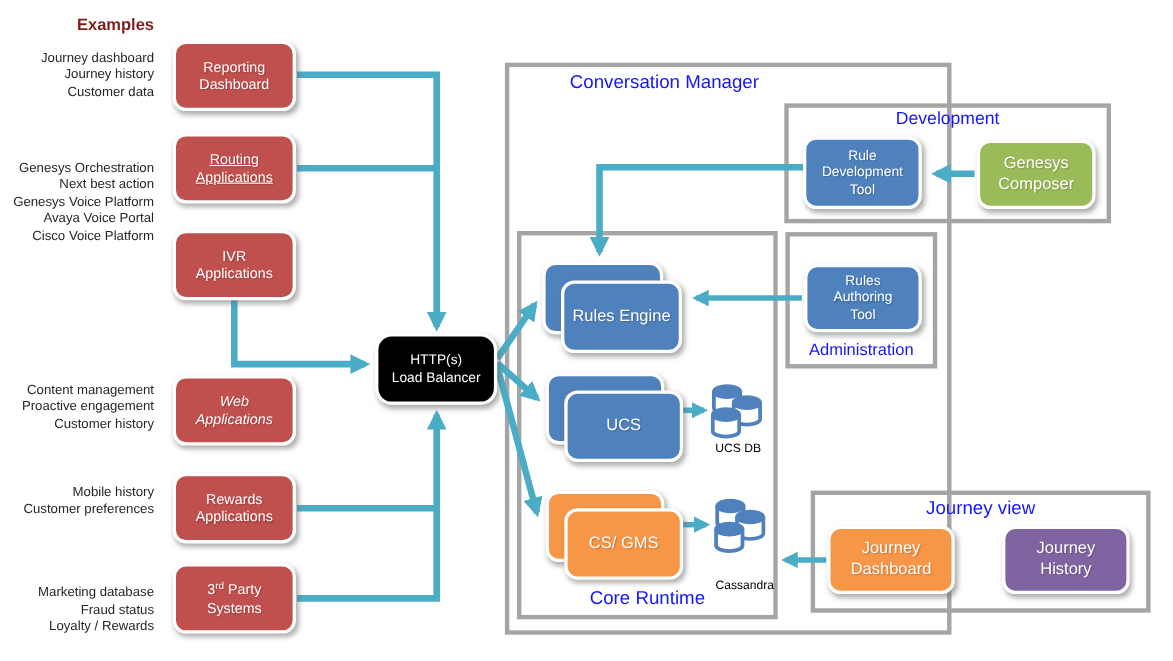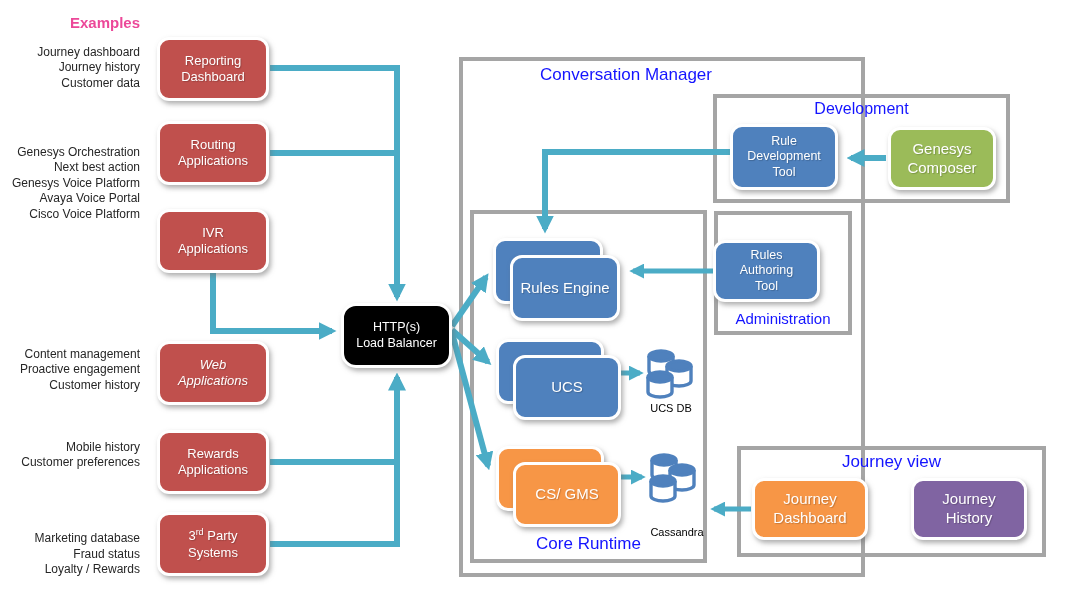--- a/index.html
+++ b/index.html
@@ -12,21 +12,21 @@
   .stage{
     position:relative; width:1066px; height:601px; background:#ffffff;
     font-family:"Liberation Sans", sans-serif; overflow:hidden; color:var(--ink);
   }
   
   .lefttext{
     position:absolute; right:926px; text-align:right; font-size:12px;
     line-height:1.29; white-space:pre-line; color:var(--ink);
   }
   .examples-heading{
-    position:absolute; right:926px; font-size:15px; font-weight:bold; color:#ec4899;
+    position:absolute; right:926px; font-size:15px; font-weight:bold; color:#7f1d1d;
   }
   
   .box{
     position:absolute; border:3px solid #fff; border-radius:12px;
     box-shadow:2px 3px 5px rgba(110,110,110,.55);
     color:#fff; display:flex; align-items:center; justify-content:center;
     text-align:center; white-space:pre-line; font-size:13px; line-height:1.25;
     text-shadow:1px 1px 1px rgba(0,0,0,.2); z-index:10;
   }
   .back{ z-index:9; }
@@ -67,57 +67,57 @@
   <div class="lefttext" style="top:516px;">
     <span>Marketing database
 Fraud status
 Loyalty / Rewards</span>
     <br>
     
   </div>
 
   <div class="box red" style="left:157px; top:37px;  width:112px; height:64px;">Reporting
 Dashboard</div>
-  <div class="box red" style="left:157px; top:121px; width:112px; height:64px;">Routing
+  <div class="box red" style="left:157px; top:121px; width:112px; height:64px;text-decoration:underline;">Routing
 Applications</div>
   <div class="box red" style="left:157px; top:209px; width:112px; height:64px;">IVR
 Applications</div>
   <div class="box red" style="left:157px; top:341px; width:112px; height:64px;font-style:italic;">Web
 Applications</div>
   <div class="box red" style="left:157px; top:430px; width:112px; height:64px;">Rewards
 Applications</div>
   <div class="box red" style="left:157px; top:512px; width:112px; height:64px;">
     <div style="width:86px;"><span>3</span><sup>rd</sup><span> Party Systems</span></div>
   </div>
 
   <div class="box black fs12" style="left:341px; top:303px; width:111px; height:65px;">HTTP(s)
 Load Balancer</div>
 
   <div class="group" style="left:459px; top:57px; width:406px; height:520px;"></div>
-  <div class="gtitle" style="left:458px; top:65px; width:336px;">Conversation Manager</div>
+  <div class="gtitle" style="left:436px; top:65px; width:336px;">Conversation Manager</div>
 
   <div class="group" style="left:713px; top:94px; width:297px; height:109px;"></div>
   <div class="gtitle" style="left:713px; top:100px; width:297px; font-size:16px;">Development</div>
 
   <div class="group" style="left:470px; top:210px; width:237px; height:353px;"></div>
   <div class="gtitle" style="left:470px; top:534px; width:237px;">Core Runtime</div>
 
   <div class="group" style="left:714px; top:211px; width:138px; height:124px;"></div>
   <div class="gtitle" style="left:714px; top:310px; width:138px; font-size:15px;">Administration</div>
 
   <div class="group" style="left:737px; top:446px; width:309px; height:111px;"></div>
   <div class="gtitle" style="left:737px; top:452px; width:309px;">Journey view</div>
 
   <div class="box blue fs12" style="left:730px; top:124px; width:108px; height:66px;">Rule
 Development
 Tool</div>
   <div class="box green fs15" style="left:888px; top:127px; width:108px; height:63px;">Genesys
 Composer</div>
 
-  <div class="box blue fs12" style="left:713px; top:240px; width:107px; height:62px;">Rules
+  <div class="box blue fs12" style="left:731px; top:240px; width:107px; height:62px;">Rules
 Authoring
 Tool</div>
 
   <div class="box blue back" style="left:493px; top:238px; width:110px; height:66px;"></div>
   <div class="box blue fs15" style="left:510px; top:255px; width:110px; height:66px;">Rules Engine</div>
 
   <div class="box blue back" style="left:496px; top:339px; width:108px; height:65px;"></div>
   <div class="box blue fs15" style="left:513px; top:355px; width:108px; height:65px;">UCS</div>
 
   <div class="box orange back" style="left:496px; top:446px; width:108px; height:65px;"></div>

